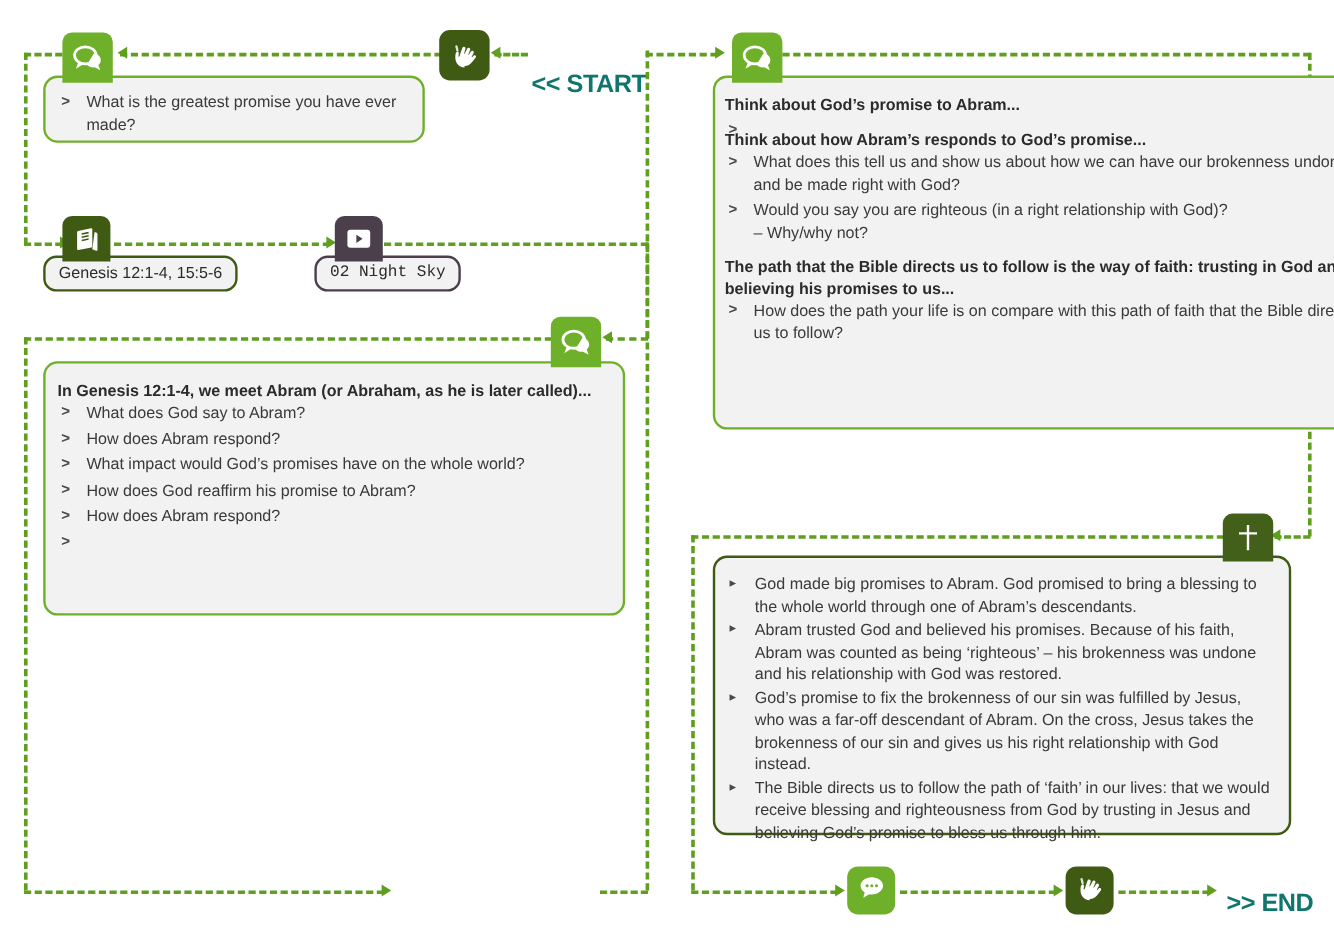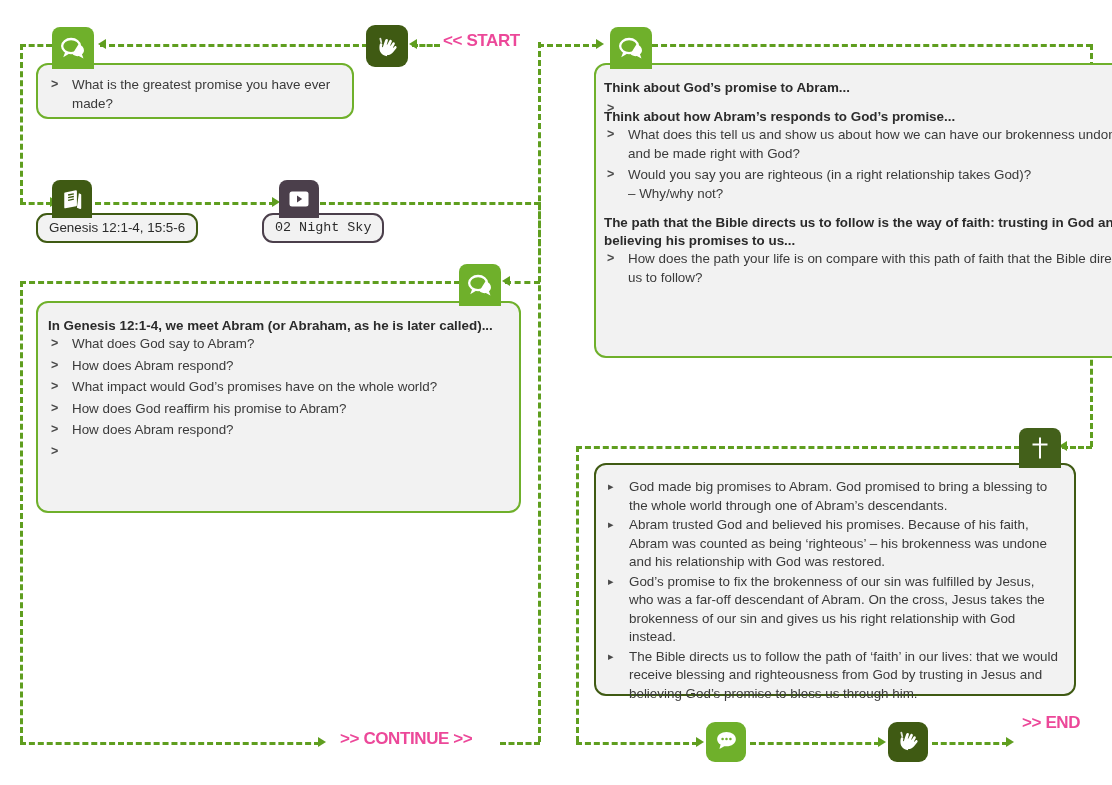--- a/index.html
+++ b/index.html
@@ -16,27 +16,28 @@
   
   .dash-h{position:absolute;height:0;border-top:3px dashed #5f9e1f;}
   .dash-v{position:absolute;width:0;border-left:3px dashed #5f9e1f;}
   .arrow{position:absolute;width:0;height:0;}
   .arrow.left{border-top:5px solid transparent;border-bottom:5px solid transparent;border-right:8px solid #5f9e1f;}
   .arrow.right{border-top:5px solid transparent;border-bottom:5px solid transparent;border-left:8px solid #5f9e1f;}
 
   
   .flow-label{
     position:absolute;
-    color:#ec4899;
+    color:#0f766e;
     font-weight:bold;
-    font-size:17px;
+    font-size:21px;
     letter-spacing:-.4px;
     font-stretch:condensed;
     white-space:nowrap;
     font-family:"Liberation Sans Narrow","Liberation Sans",sans-serif;
+    margin-top:28px;
   }
 
   
   .tab{
     position:absolute;
     width:42px;height:42px;
     border-radius:8px 8px 0 0;
     display:flex;align-items:center;justify-content:center;
     z-index:4;
   }
@@ -123,21 +124,20 @@
   <div class="arrow right" style="left:272px;top:197px;"></div>
   <div class="dash-h" style="left:320px;top:202px;width:220px;"></div>
   <div class="dash-v" style="left:538px;top:202px;height:80px;"></div>
   <div class="dash-h" style="left:505px;top:281px;width:35px;"></div>
   <div class="arrow left" style="left:502px;top:276px;"></div>
 
   <div class="dash-h" style="left:20px;top:281px;width:440px;"></div>
   <div class="dash-v" style="left:20px;top:281px;height:461px;"></div>
   <div class="dash-h" style="left:20px;top:742px;width:300px;"></div>
   <div class="arrow right" style="left:318px;top:737px;"></div>
-  <div class="flow-label" style="left:340px;top:729px;">&gt;&gt; CONTINUE &gt;&gt;</div>
 
   <div class="dash-h" style="left:500px;top:742px;width:40px;"></div>
   <div class="dash-v" style="left:538px;top:42px;height:700px;"></div>
   <div class="dash-h" style="left:538px;top:44px;width:60px;"></div>
   <div class="arrow right" style="left:596px;top:39px;"></div>
 
   <div class="dash-h" style="left:652px;top:44px;width:440px;"></div>
   <div class="dash-v" style="left:1090px;top:44px;height:403px;"></div>
   <div class="dash-h" style="left:1062px;top:446px;width:30px;"></div>
   <div class="arrow left" style="left:1059px;top:441px;"></div>
@@ -233,21 +233,21 @@
     </span>
   </div>
   <div class="card" style="left:594px;top:63px;width:564px;height:295px;padding:14px 16px 10px 8px;">
     <p class="lead">Think about God’s promise to Abram...</p>
     <ul class="qs">
       <li><span class="mk">&gt;</span></li>
     </ul>
     <p class="lead sp">Think about how Abram’s responds to God’s promise...</p>
     <ul class="qs">
       <li><span class="mk">&gt;</span><span>What does this tell us and show us about how we can have our brokenness undone and be made right with God?</span></li>
-      <li style="white-space:pre-line;"><span class="mk">&gt;</span><span>Would you say you are righteous (in a right relationship takes God)?
+      <li style="white-space:pre-line;"><span class="mk">&gt;</span><span>Would you say you are righteous (in a right relationship with God)?
 – Why/why not?</span></li>
     </ul>
     <p class="lead sp">The path that the Bible directs us to follow is the way of faith: trusting in God and believing his promises to us...</p>
     <ul class="qs">
       <li><span class="mk">&gt;</span><span>How does the path your life is on compare with this path of faith that the Bible directs us to follow?</span></li>
     </ul>
   </div>
 
   <div class="tab darkolive" style="left:1019px;top:428px;width:42px;height:40px;">
     <span>

